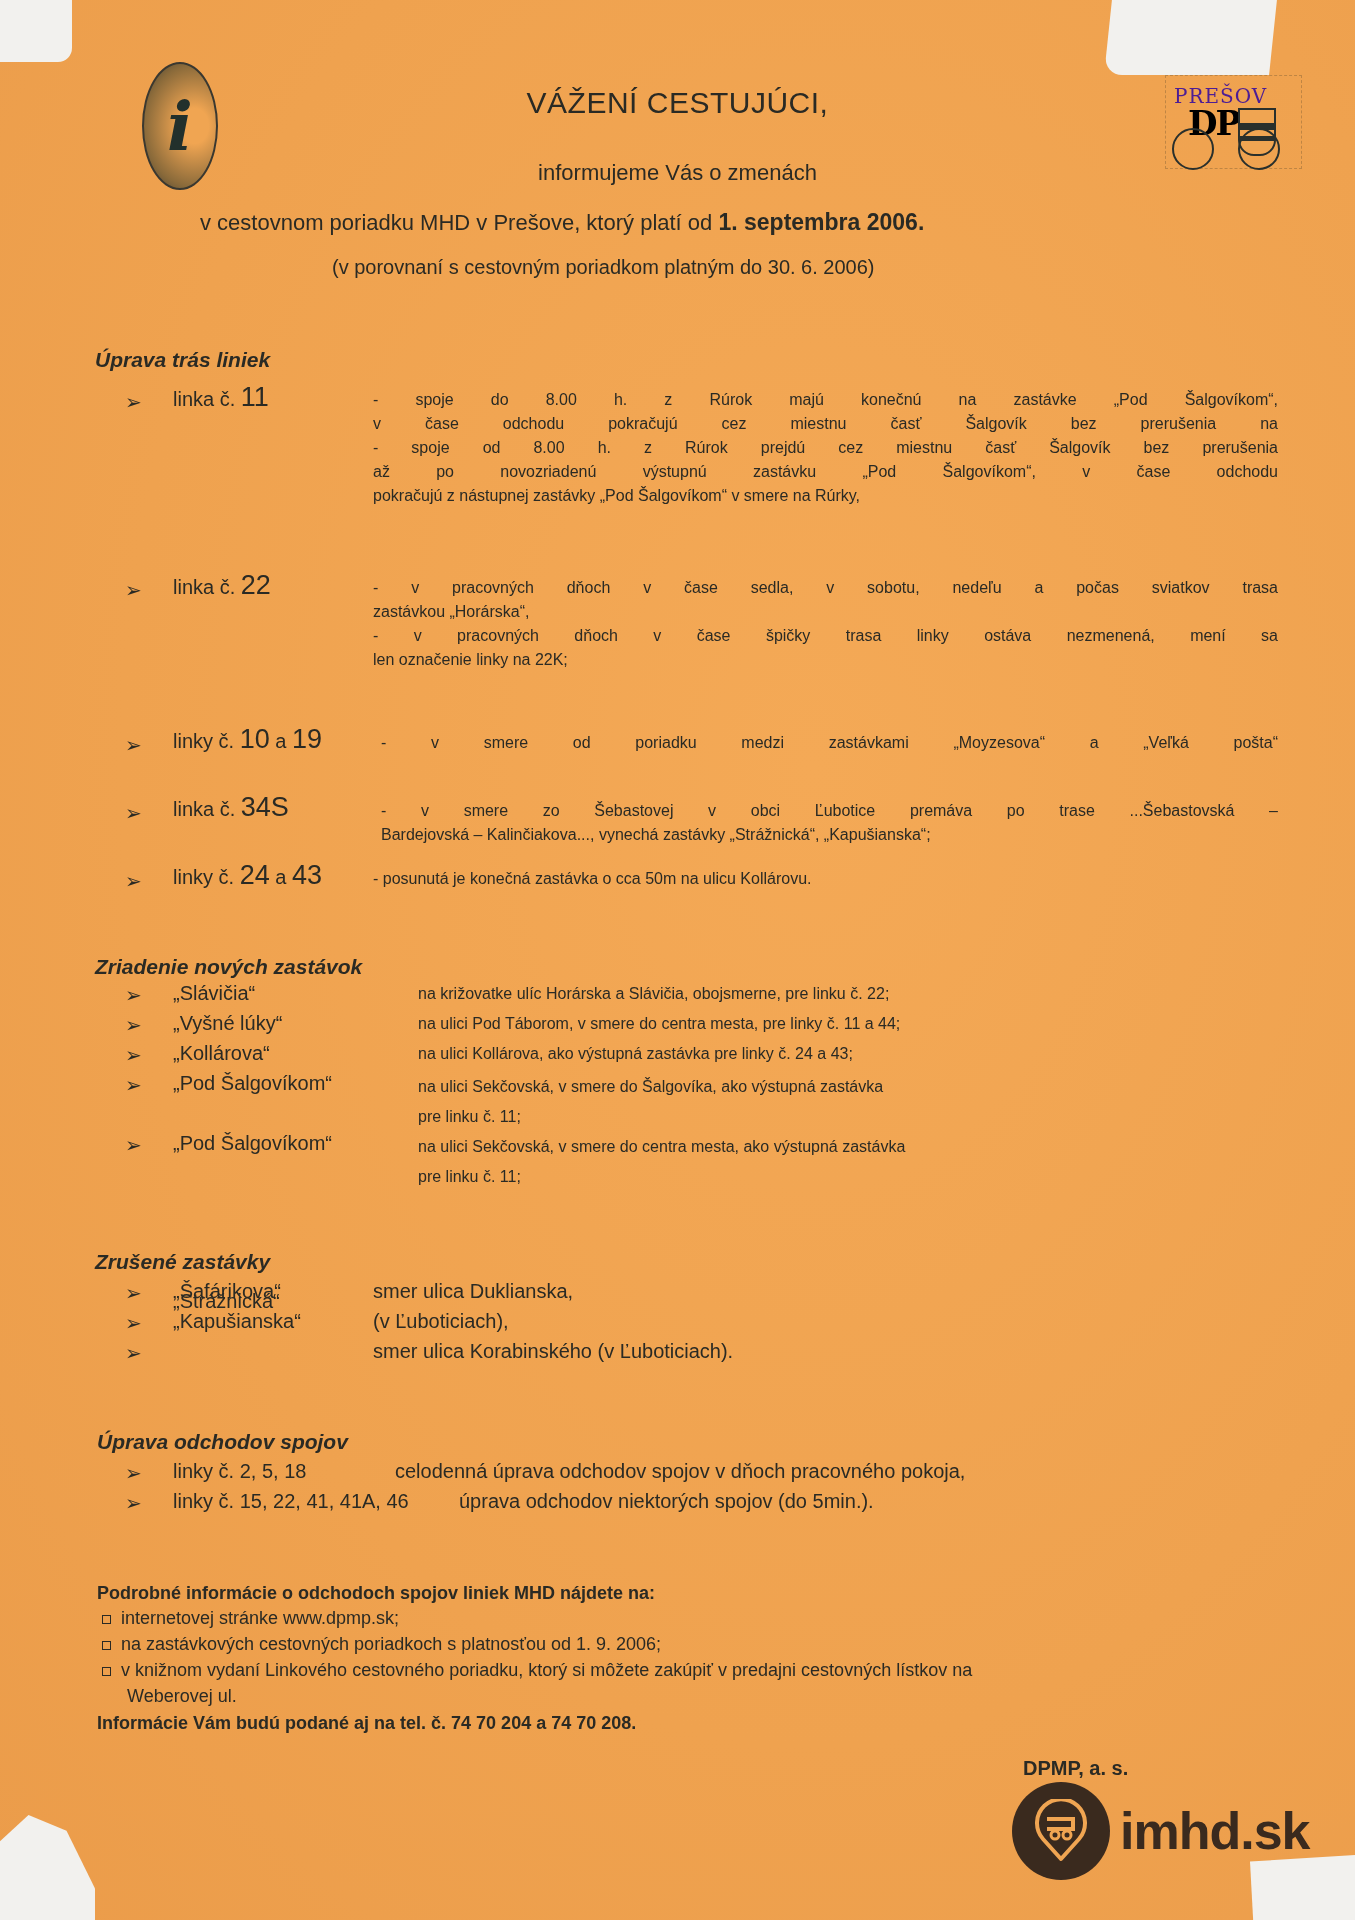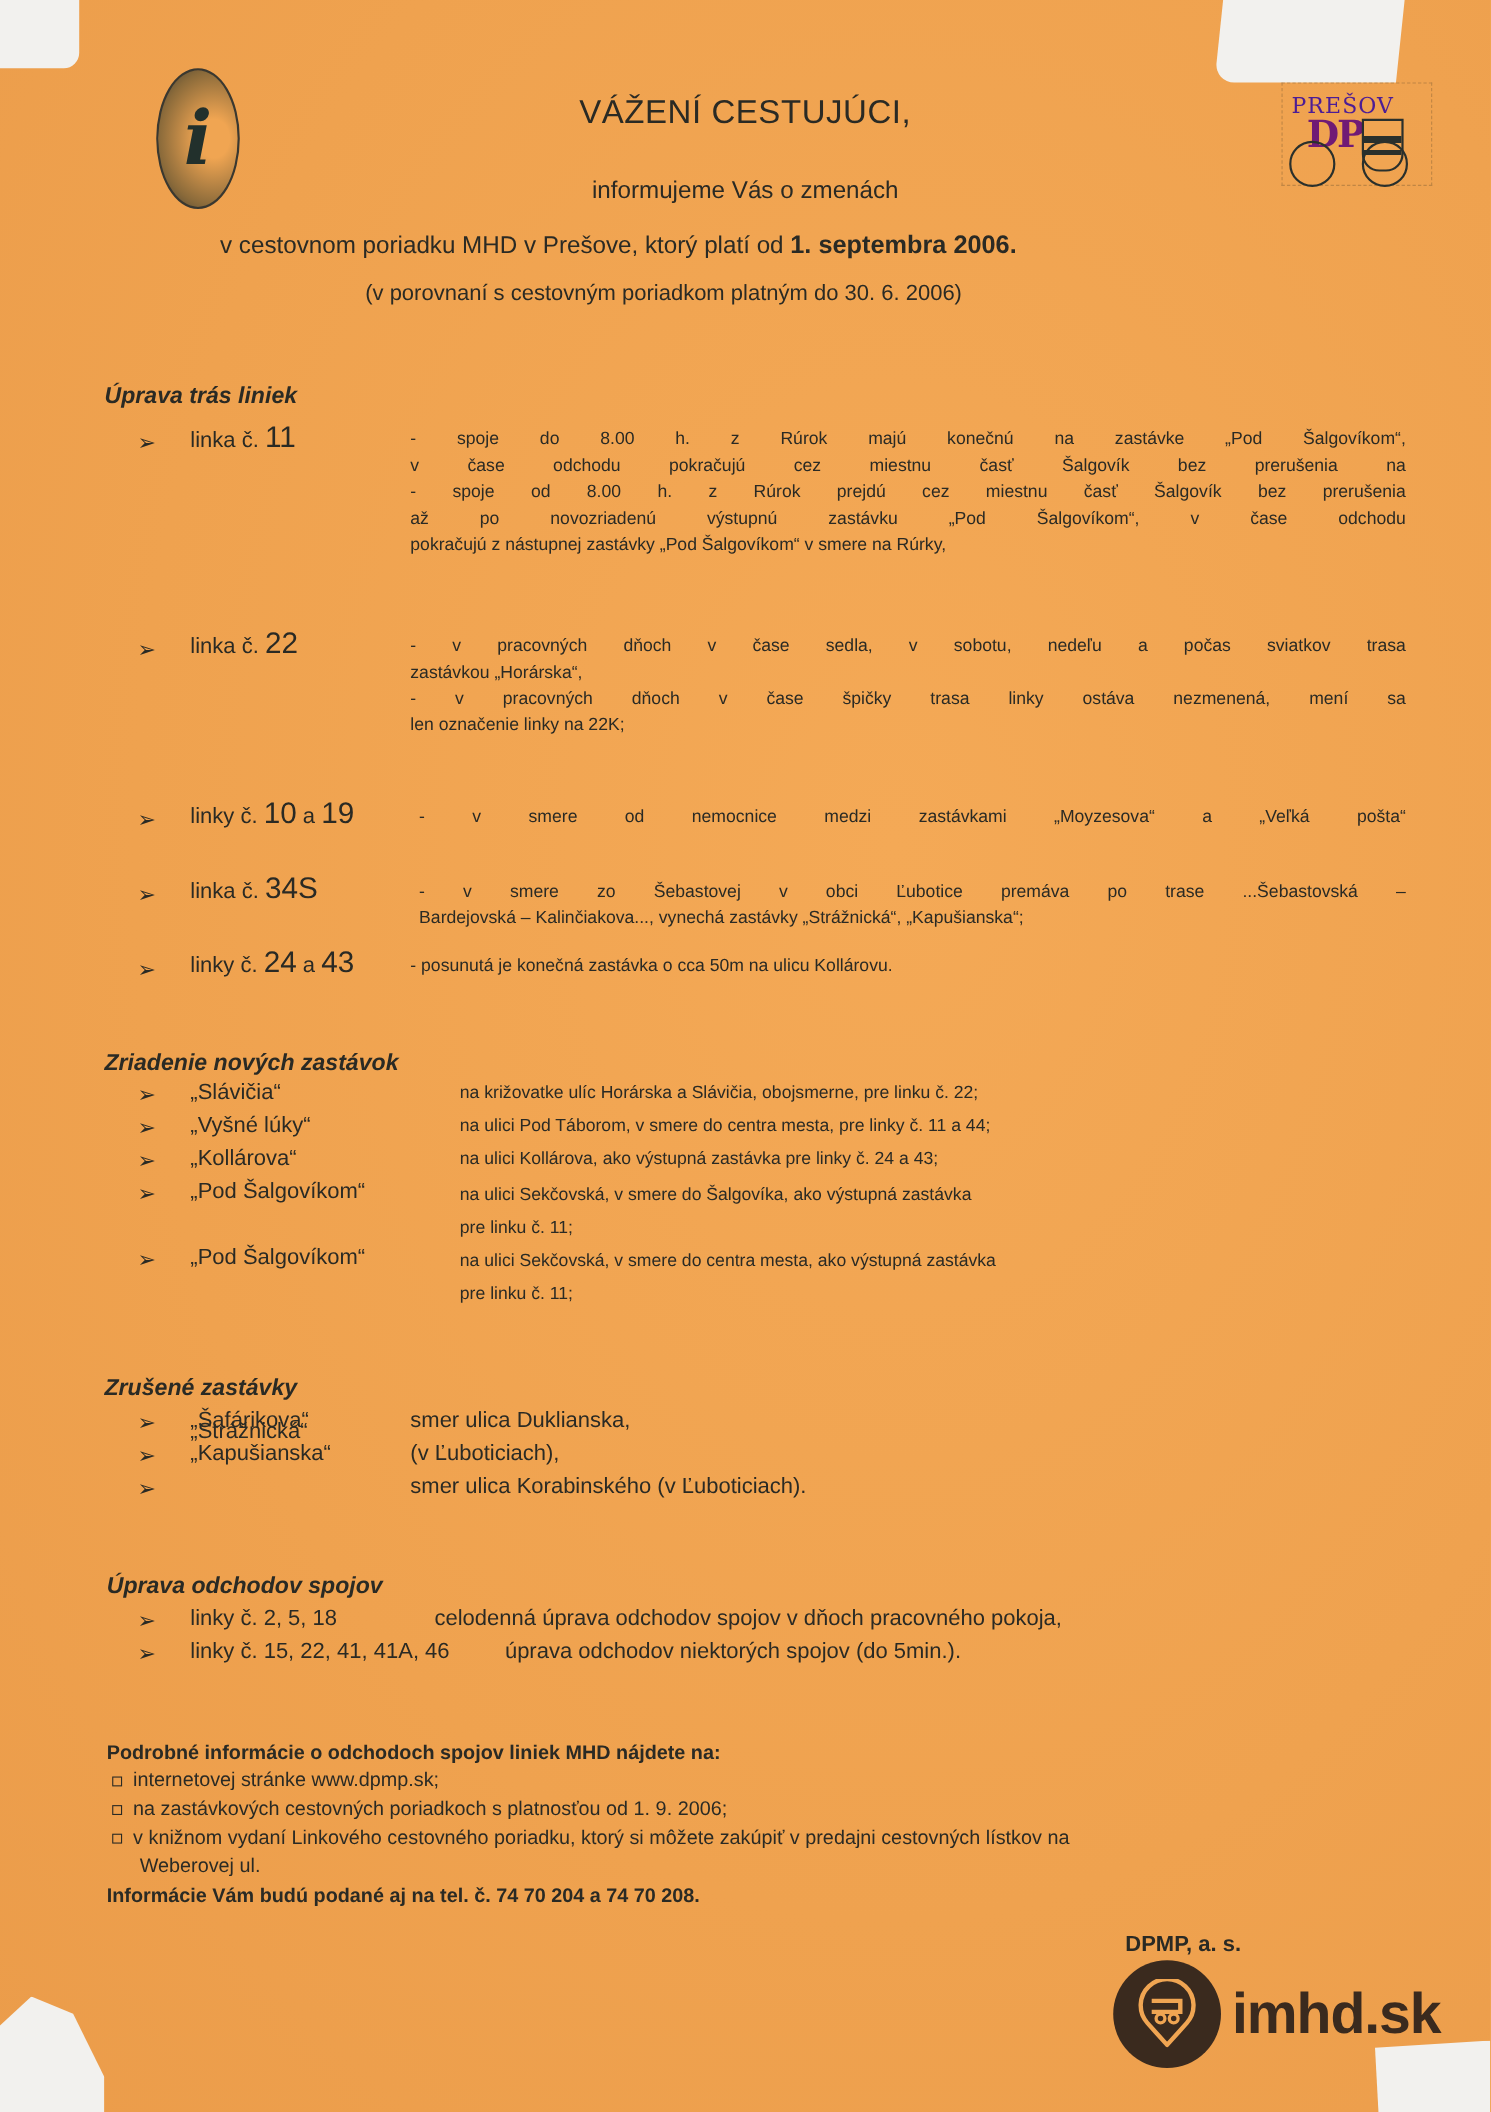--- a/index.html
+++ b/index.html
@@ -33,21 +33,21 @@
   .dp-logo {
     position: absolute; left: 1165px; top: 75px; width: 135px; height: 92px;
     border: 1px dashed rgba(120,90,50,0.4);
   }
   .dp-logo .presov {
     position: absolute; left: 8px; top: 8px; font-family: "DejaVu Serif", serif;
     font-weight: normal; font-size: 20px; letter-spacing: 1px; color: #4c1d95;
   }
   .dp-logo .dp {
     position: absolute; left: 22px; top: 27px; font-family: "DejaVu Serif", serif;
-    font-weight: bold; font-size: 34px; color: #701a75; letter-spacing: -2px;
+    font-weight: bold; font-size: 34px; color: #000000; letter-spacing: -2px;
   }
   .dp-logo .shield {
     position: absolute; left: 72px; top: 32px; width: 34px; height: 44px;
     border: 2px solid #2a302c; border-radius: 0 0 16px 16px;
     background: linear-gradient(#f0a552 0 30%, #2a302c 30% 45%, #f0a552 45% 60%, #2a302c 60% 70%, #f0a552 70%);
   }
   .dp-logo .wheel {
     position: absolute; top: 52px; width: 38px; height: 38px; border: 2px solid #2a302c; border-radius: 50%;
   }
 
@@ -121,21 +121,21 @@
     <p>zastávkou „Horárska“,</p>
     <p style="text-align-last:justify">- v pracovných dňoch v čase špičky trasa linky ostáva nezmenená, mení sa</p>
     <p>len označenie linky na 22K;</p>
   </div>
 </div>
 
 <div>
   <span class="arrow" style="left:125px; top:733px;">➢</span>
   <span class="label" style="left:173px; top:724px;"><span>linky č. </span><span class="num">10</span><span> a </span><span class="num">19</span></span>
   <div class="desc" style="left:381px; top:731px; width:897px;">
-    <p style="text-align-last:justify">- v smere od nemocnice medzi zastávkami „Moyzesova“ a „Veľká pošta“</p>
+    <p style="text-align-last:justify">- v smere od poriadku medzi zastávkami „Moyzesova“ a „Veľká pošta“</p>
   </div>
 </div>
 
 <div>
   <span class="arrow" style="left:125px; top:801px;">➢</span>
   <span class="label" style="left:173px; top:792px;"><span>linka č. </span><span class="num">34S</span></span>
   <div class="desc" style="left:381px; top:799px; width:897px;">
     <p style="text-align-last:justify">- v smere zo Šebastovej v obci Ľubotice premáva po trase ...Šebastovská –</p>
     <p>Bardejovská – Kalinčiakova..., vynechá zastávky „Strážnická“, „Kapušianska“;</p>
   </div>

